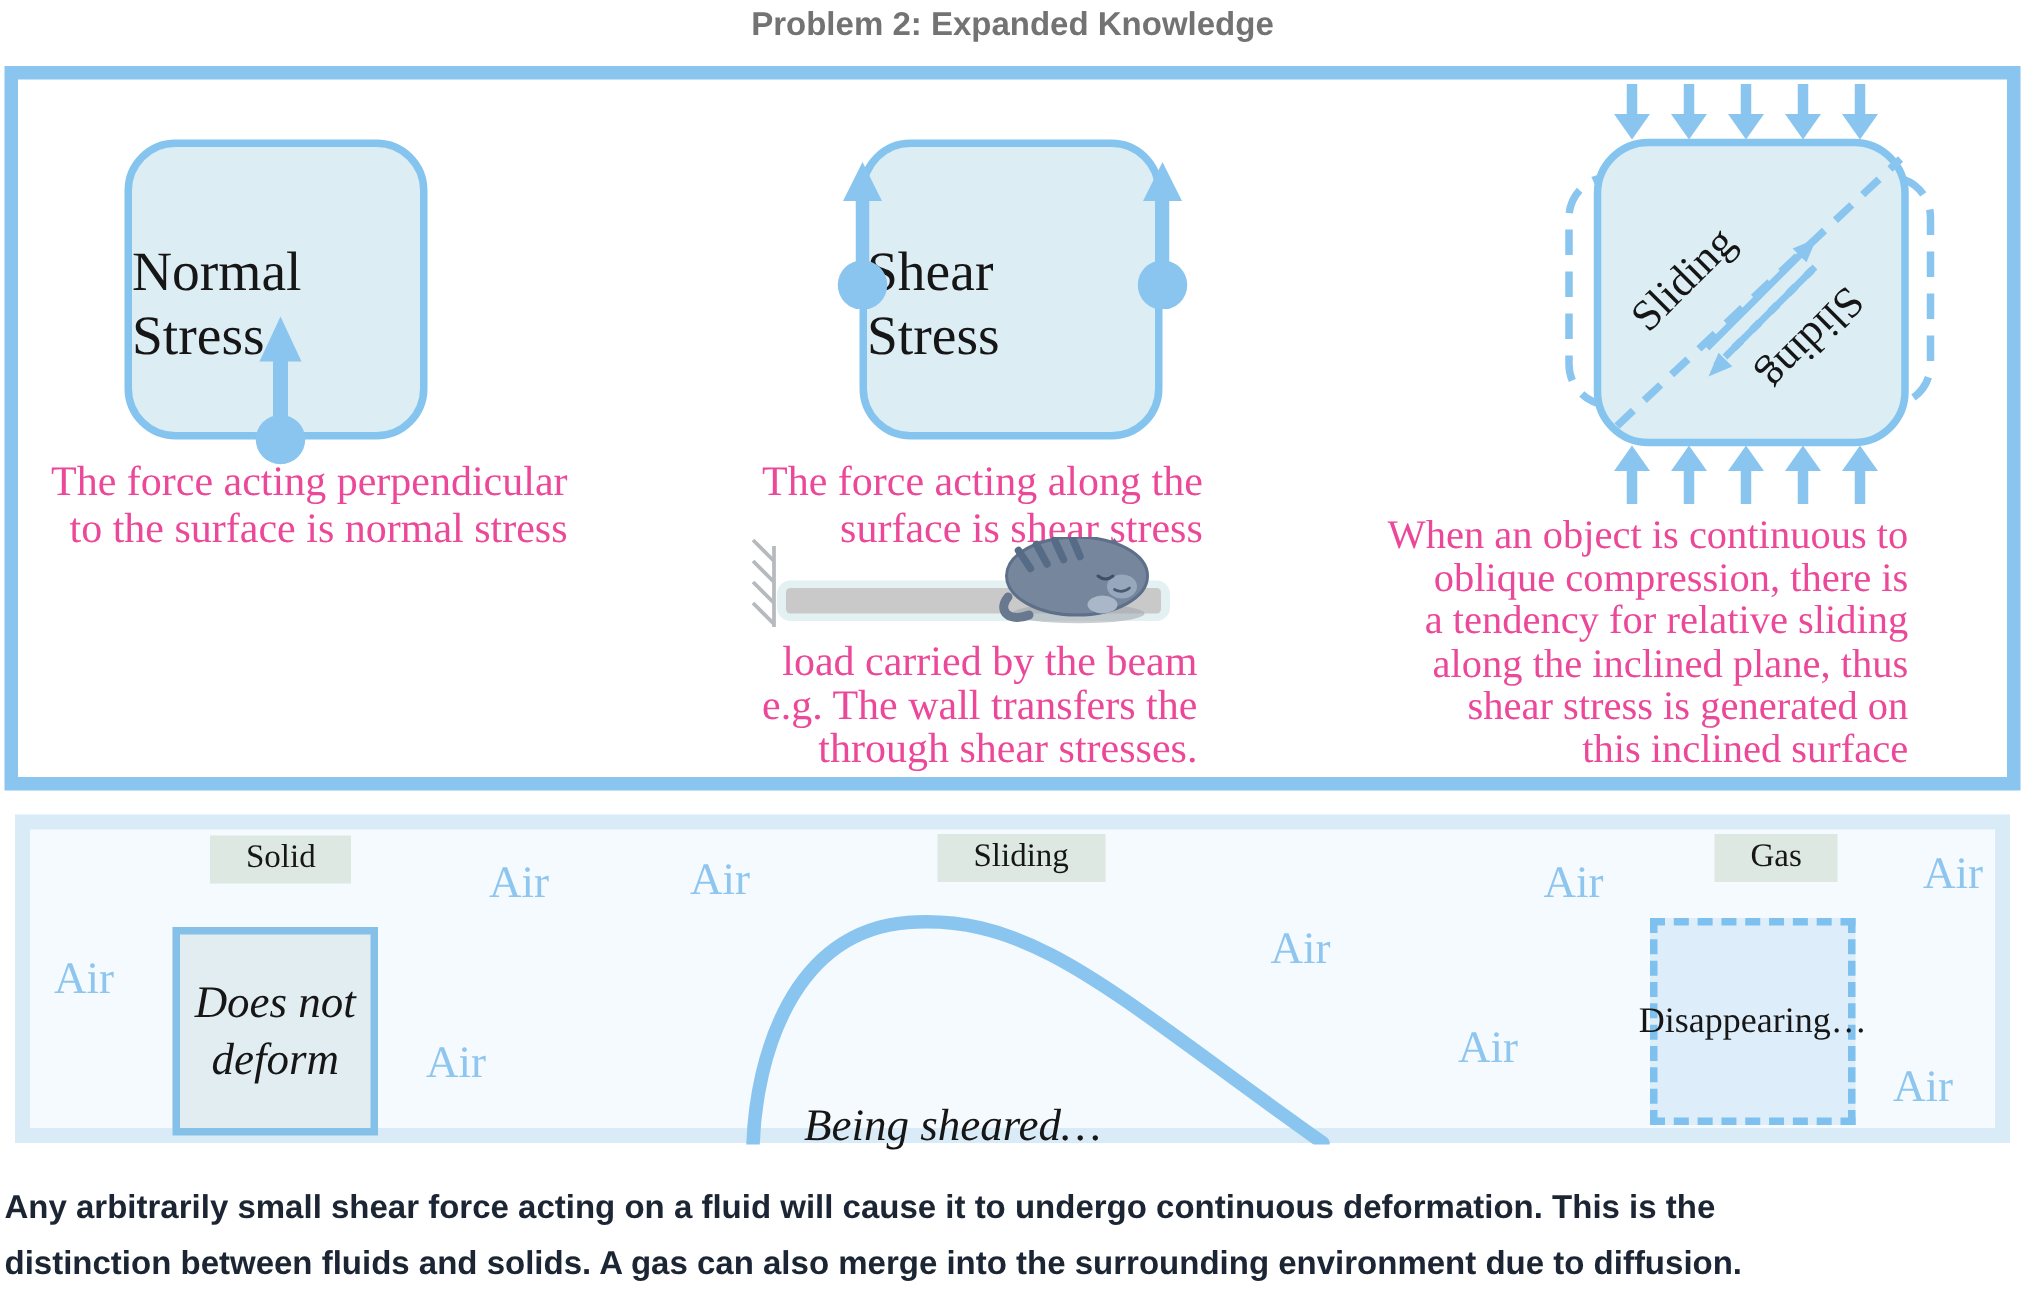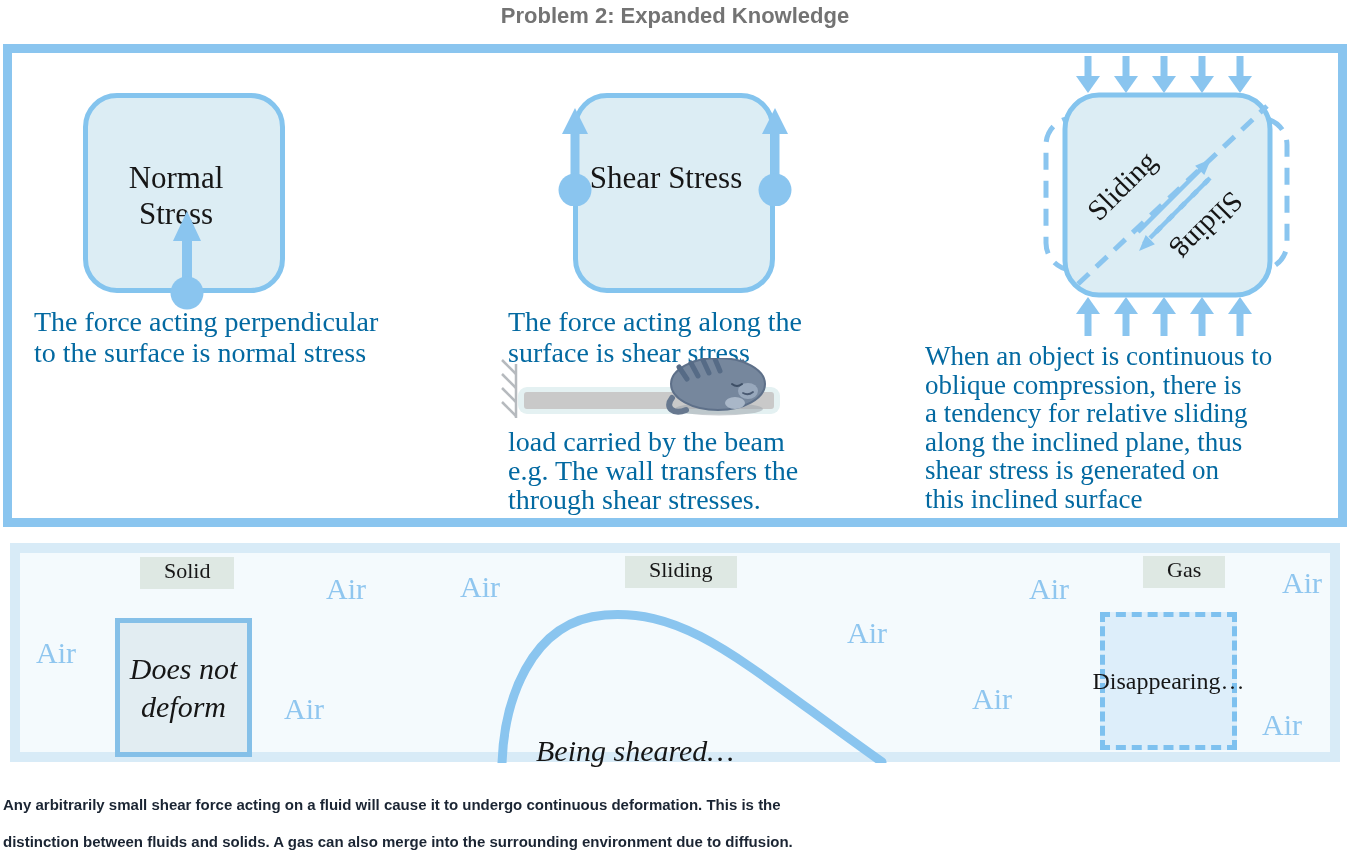--- a/index.html
+++ b/index.html
@@ -6,37 +6,37 @@
   #page{position:relative;width:1350px;height:860px;background:#fff;overflow:hidden;
         font-family:"Liberation Serif","DejaVu Serif",serif;color:#161616;}
   .abs{position:absolute;}
   .title{left:0;right:0;top:3px;text-align:center;
          font-family:"Liberation Sans","DejaVu Sans",sans-serif;
          font-weight:700;font-size:22px;color:#737373;}
   .box1{left:3px;top:44px;width:1344px;height:483px;border:9px solid #8AC5EF;
         background:#fff;box-sizing:border-box;}
   .sq{width:192px;height:190px;border:5px solid #84C4EE;border-radius:34px;
       background:#DCEDF4;box-sizing:content-box;}
-  .sq-label{position:absolute;left:0;right:16px;top:62px;text-align:center;
-            font-size:31px;color:#161616;}
-  .cap{font-size:28px;line-height:31px;color:#0369a1;white-space:nowrap;}
+  .sq-label{position:absolute;left:0;right:16px;top:62px;
+            font-size:37px;color:#161616;}
+  .cap{font-size:28px;line-height:31px;color:#ec4899;white-space:nowrap;text-align:right;}
   .cap6{font-size:27px;line-height:28.5px;}
   .box2{left:10px;top:543px;width:1330px;height:219px;border:10px solid #D8EBF7;
         background:#F4FAFD;box-sizing:border-box;}
   .hl{display:inline-block;background:#DEE8E3;font-size:22px;padding:2px 24px 6px;line-height:1.1;}
   .air{font-size:30px;color:#8FC6EF;line-height:1;}
   .solidbox{left:115px;top:618px;width:137px;height:139px;border:5px solid #85C0E8;
             background:#E2EDF2;box-sizing:border-box;display:flex;flex-direction:column;
             align-items:center;justify-content:center;font-size:30px;line-height:38px;font-style:italic;}
   .gasbox{left:1100px;top:612px;width:137px;height:138px;border:5px dashed #7EC1EF;
           background:#DDEEFA;box-sizing:border-box;display:flex;flex-direction:row;
           align-items:center;justify-content:center;font-size:24px;line-height:30px;}
   .footer{left:3px;top:786px;width:1344px;
           font-family:"Liberation Sans","DejaVu Sans",sans-serif;
-          font-weight:600;font-size:15px;line-height:37px;color:#1B2533;}
+          font-weight:600;font-size:22px;line-height:37px;color:#1B2533;}
   svg{display:block;}
   svg text{font-family:"Liberation Serif","DejaVu Serif",serif;}
 </style>
 </head>
 <body>
 
 <div id="page">
 
   <div class="abs title">Problem 2: Expanded Knowledge</div>
 

